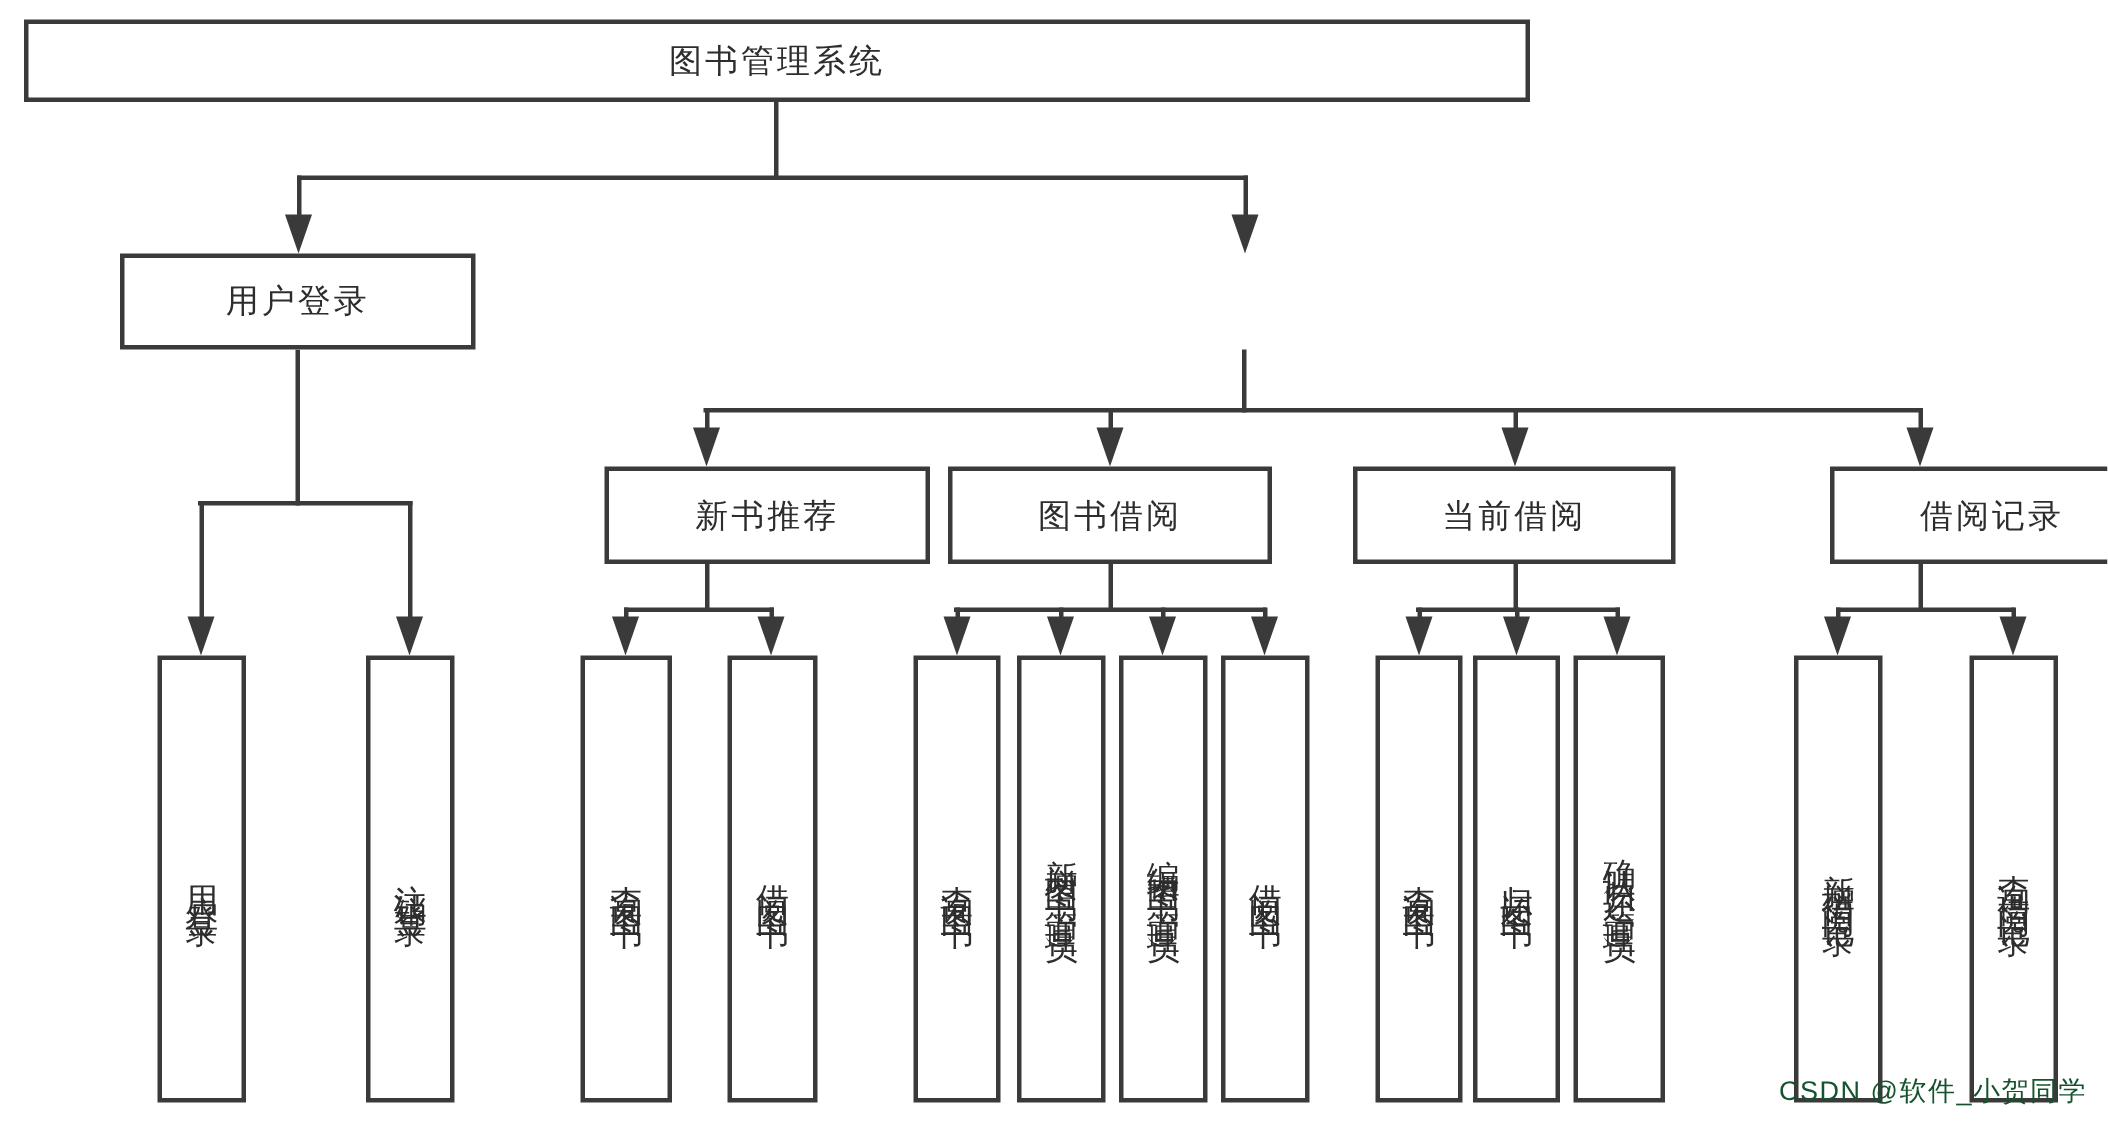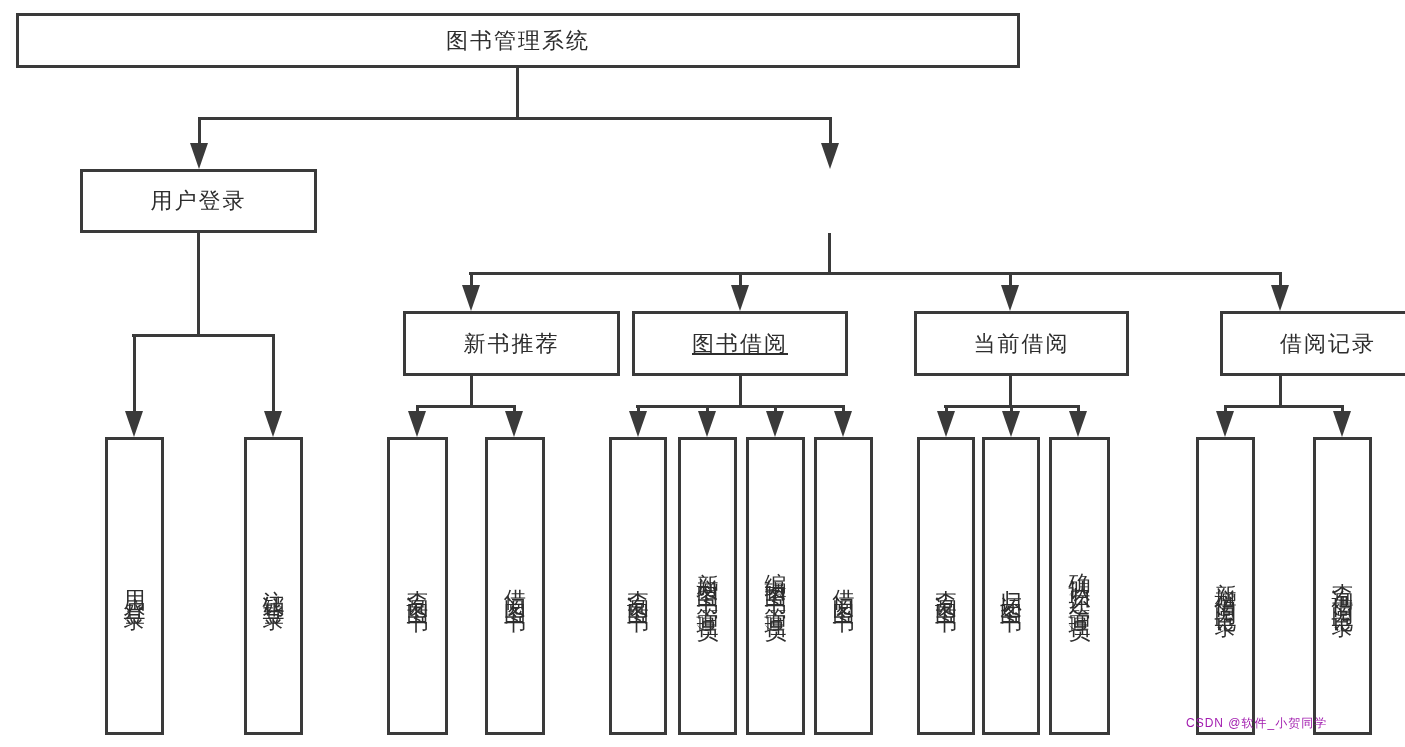--- a/index.html
+++ b/index.html
@@ -51,23 +51,23 @@
     height: 0;
     border-left: 9px solid transparent;
     border-right: 9px solid transparent;
     border-top: 26px solid #3a3a3a;
     z-index: 1;
   }
   .watermark {
     position: absolute;
     left: 1186px;
     top: 715px;
-    font-size: 12px;
+    font-size: 18px;
     letter-spacing: 1px;
-    color: #a21caf;
+    color: #14532d;
     white-space: nowrap;
     z-index: 5;
   }
 </style>
 </head>
 <body>
 
 <div class="stage">
 
   <div class="box" style="left:16px; top:13px; width:1004px; height:55px;text-align:center;">
@@ -105,24 +105,24 @@
     <div class="arrowhead" style="left:731px; top:285px;"></div>
     <div class="vline" style="left:1009px; top:272px; height:16px;"></div>
     <div class="arrowhead" style="left:1001px; top:285px;"></div>
     <div class="vline" style="left:1279px; top:272px; height:16px;"></div>
     <div class="arrowhead" style="left:1271px; top:285px;"></div>
   </div>
 
   <div class="box" style="left:363px; top:311px; width:217px; height:65px;margin-left:40px;">
     <span class="hlabel">新书推荐</span>
   </div>
-  <div class="box" style="left:632px; top:311px; width:216px; height:65px;text-decoration:underline;">
+  <div class="box" style="left:632px; top:311px; width:216px; height:65px;">
     <span class="hlabel">图书借阅</span>
   </div>
-  <div class="box" style="left:902px; top:311px; width:215px; height:65px;margin-left:12px;">
+  <div class="box" style="left:902px; top:311px; width:215px; height:65px;">
     <span class="hlabel">当前借阅</span>
   </div>
   <div class="box" style="left:1220px; top:311px; width:216px; height:65px;">
     <span class="hlabel">借阅记录</span>
   </div>
 
   <div>
     <div class="vline" style="left:470px; top:376px; height:32px;"></div>
     <div class="hline" style="left:416px; top:405px; width:100px;"></div>
     <div class="vline" style="left:416px; top:405px; height:10px;"></div>

